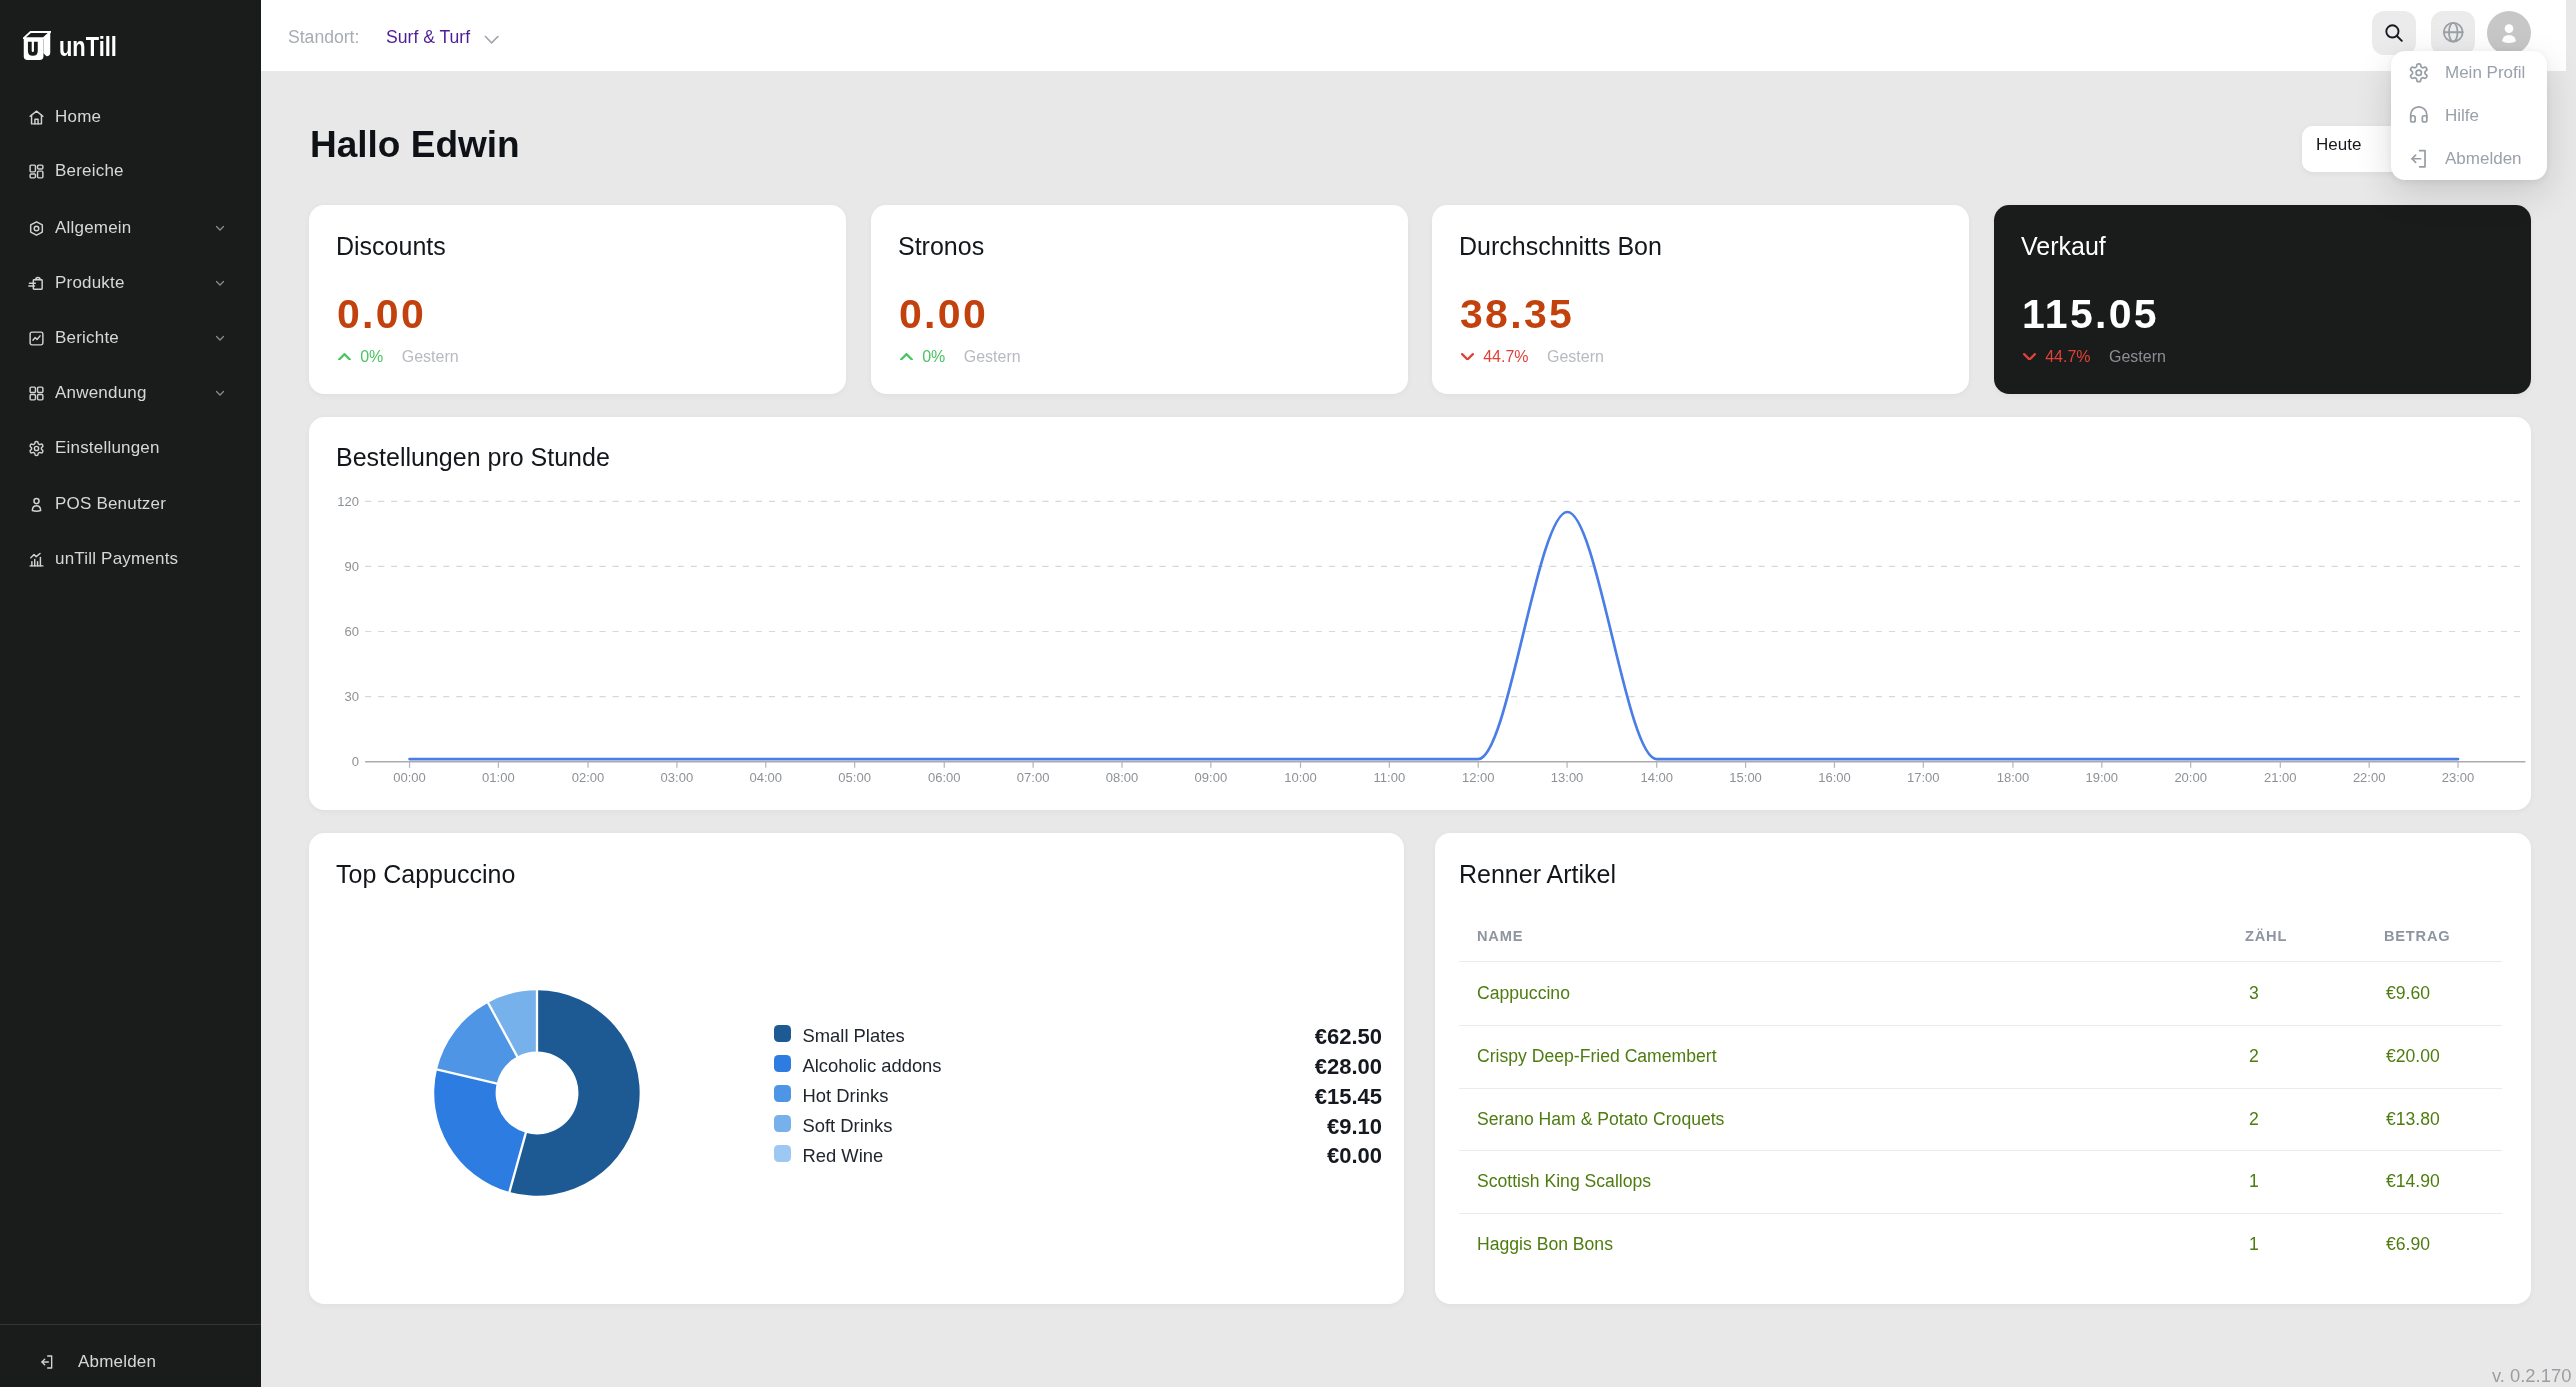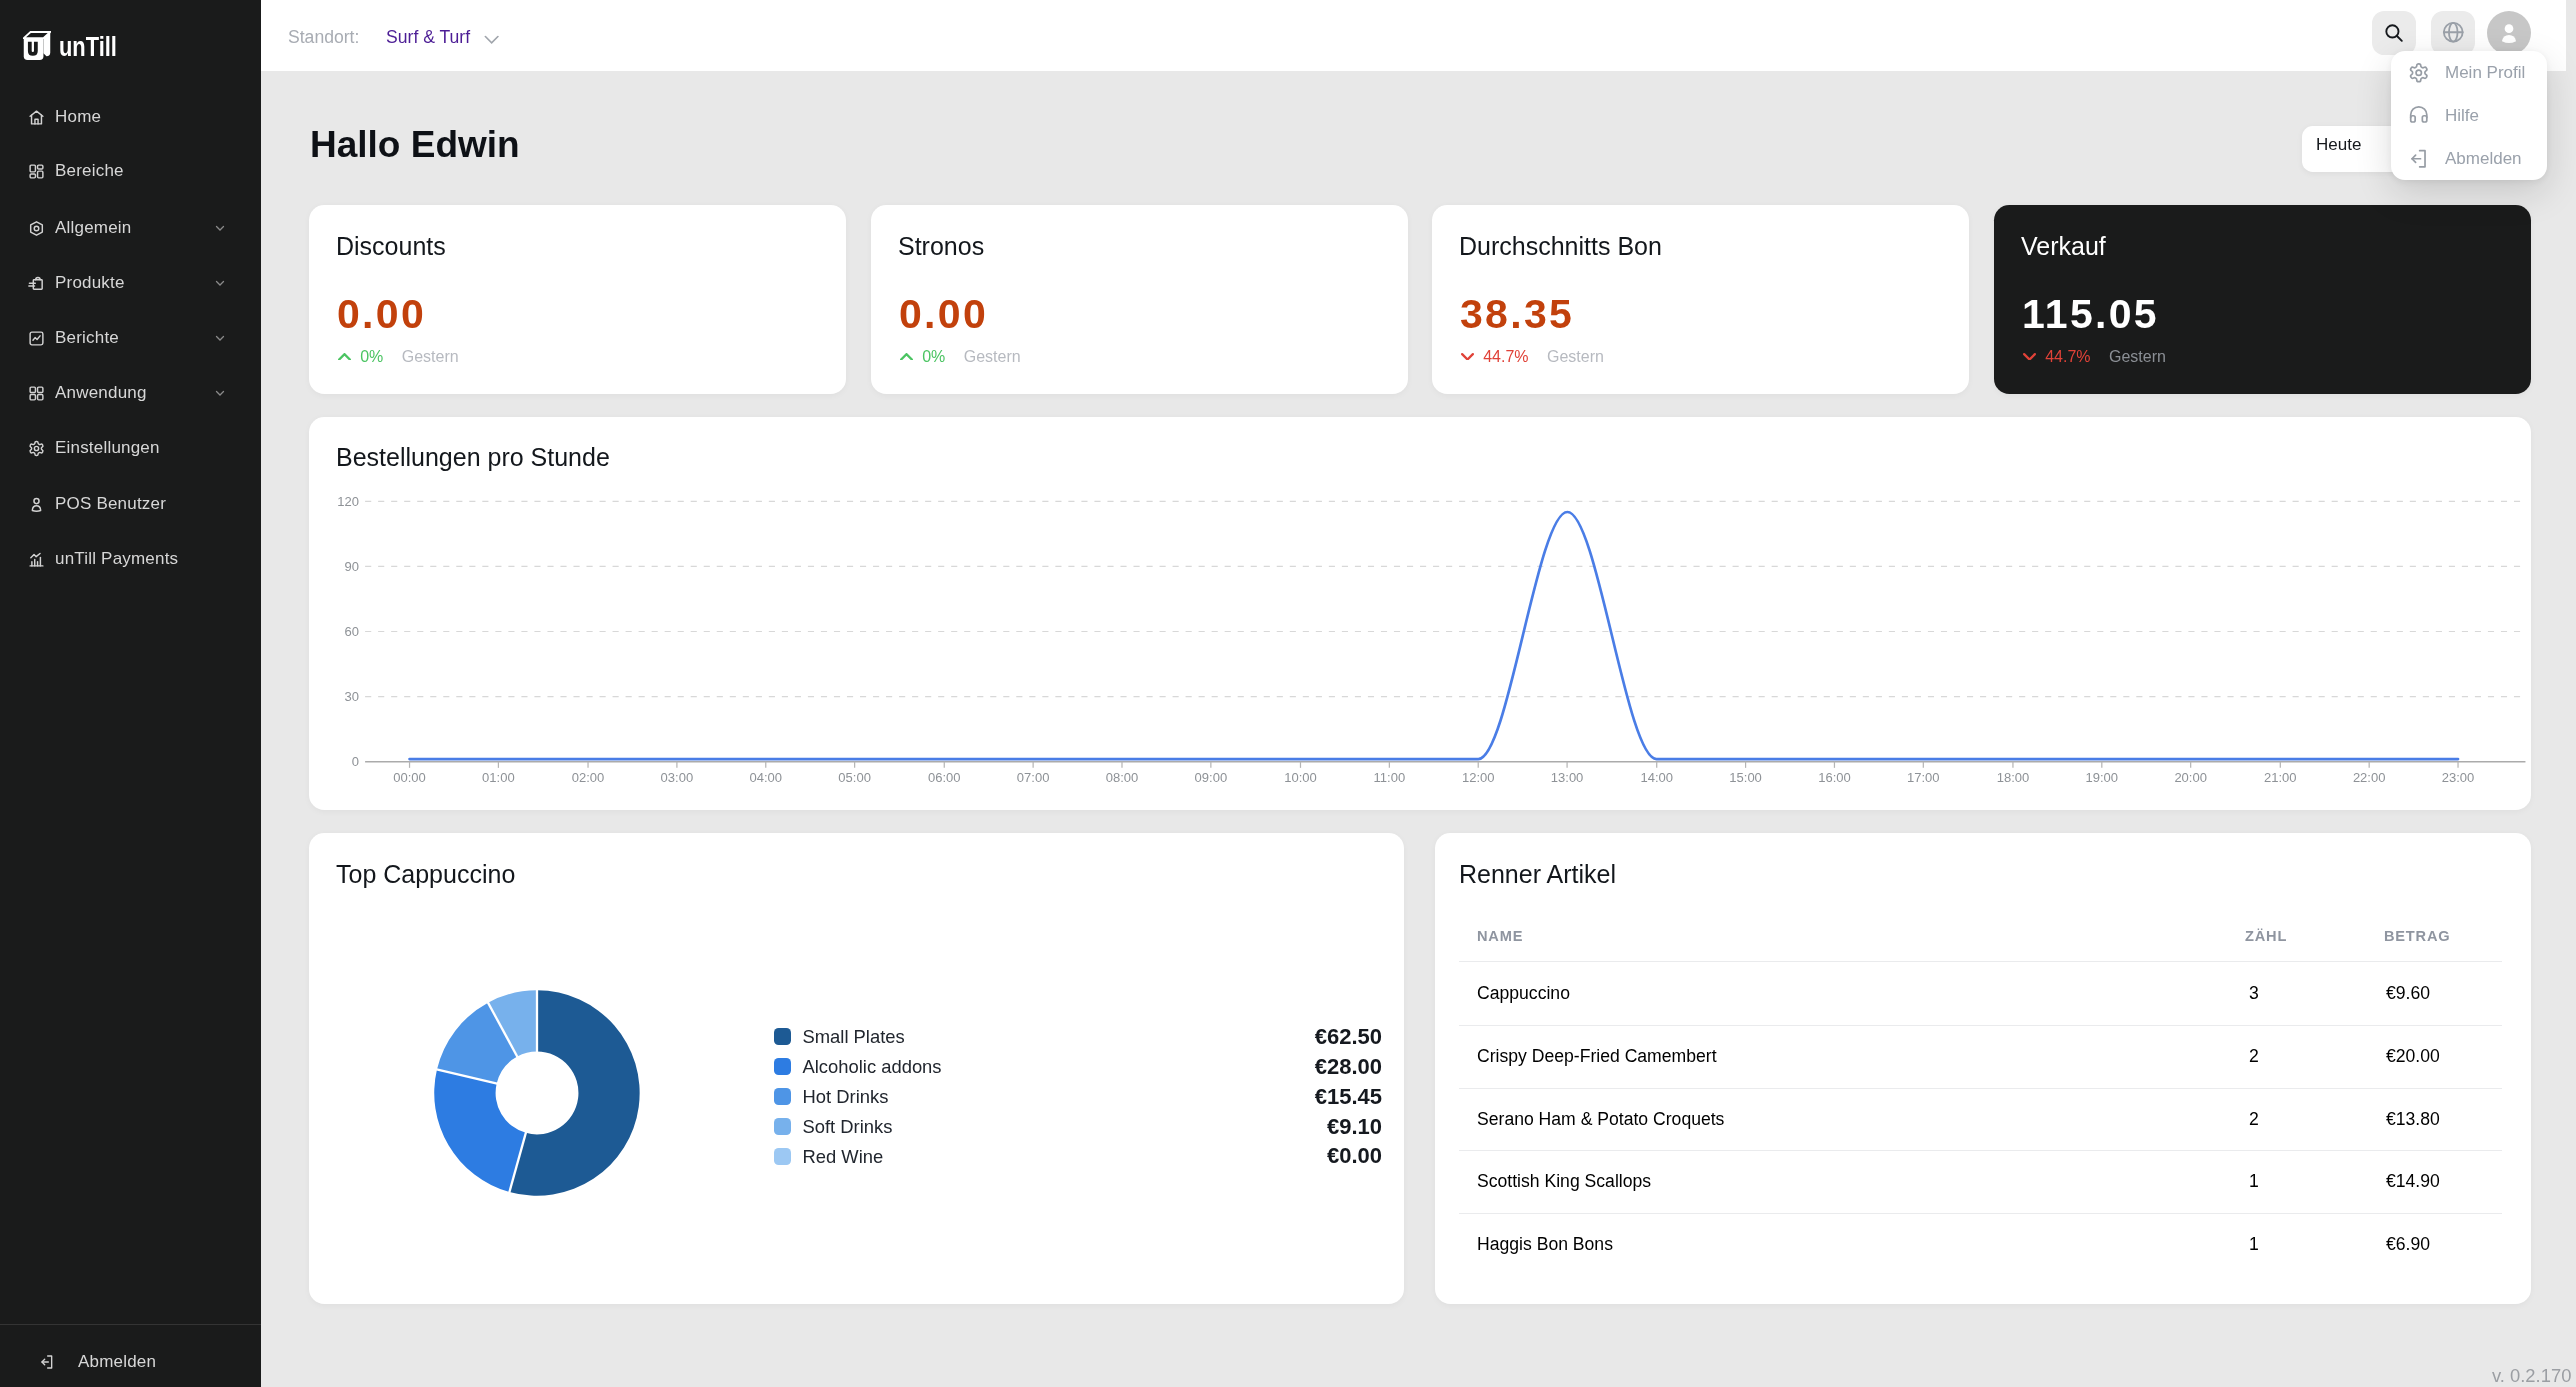--- a/index.html
+++ b/index.html
@@ -20,24 +20,24 @@
 .card{position:absolute;background:#fff;border-radius:15.3px;box-shadow:0 1.5px 6.1px rgba(0,0,0,.04)}
 .card.dark{background:#1a1b1b}
 .ctitle{position:absolute;left:27px;top:29px;font-size:25px;font-weight:400;color:#13171c;line-height:1}
 .cnum{position:absolute;left:28px;top:89px;font-size:41px;font-weight:700;color:#c2410c;line-height:1;letter-spacing:2.3px}
 .delta{position:absolute;left:29px;top:140px;height:23px;display:flex;align-items:center}
 .delta .pct{font-size:16px;font-weight:500;margin-left:9.2px}
 .delta .gest{font-size:16px;color:#b7bac0;margin-left:18.4px}
 .green{color:#4bc462}.red{color:#e04238}
 
 .th{position:absolute;font-size:14.6px;font-weight:700;color:#8f95a0;letter-spacing:0.8px;line-height:1}
-.td{position:absolute;font-size:17.6px;color:#000000;line-height:1}
+.td{position:absolute;font-size:17.6px;color:#4d7c0f;line-height:1}
 .tdiv{position:absolute;left:24px;width:1043px;height:0.8px;background:#eaebed}
 
-.lrow{position:absolute;height:23px;display:flex;align-items:center}
+.lrow{position:absolute;height:23px;display:flex;}
 .lsq{width:17px;height:17px;border-radius:4.6px}
 .llab{font-size:18.4px;color:#21262e;margin-left:11.5px}
 .lval{position:absolute;font-size:22px;font-weight:700;color:#15191f;line-height:1}
 
 .dropdown{position:absolute;left:2391px;top:51px;width:156px;height:129px;background:#fff;border-radius:14px;box-shadow:0 12.3px 37px rgba(0,0,0,.14),0 1.5px 6.1px rgba(0,0,0,.06);z-index:40}
 .ditem{position:absolute;left:0;width:156px;height:43px;display:flex;align-items:center}
 .ditem svg{position:absolute;left:17px;width:21.5px;height:21.5px}
 .ditem .txt{position:absolute;left:54px;font-size:17px;color:#9aa1ab}
 </style>
 </head>

